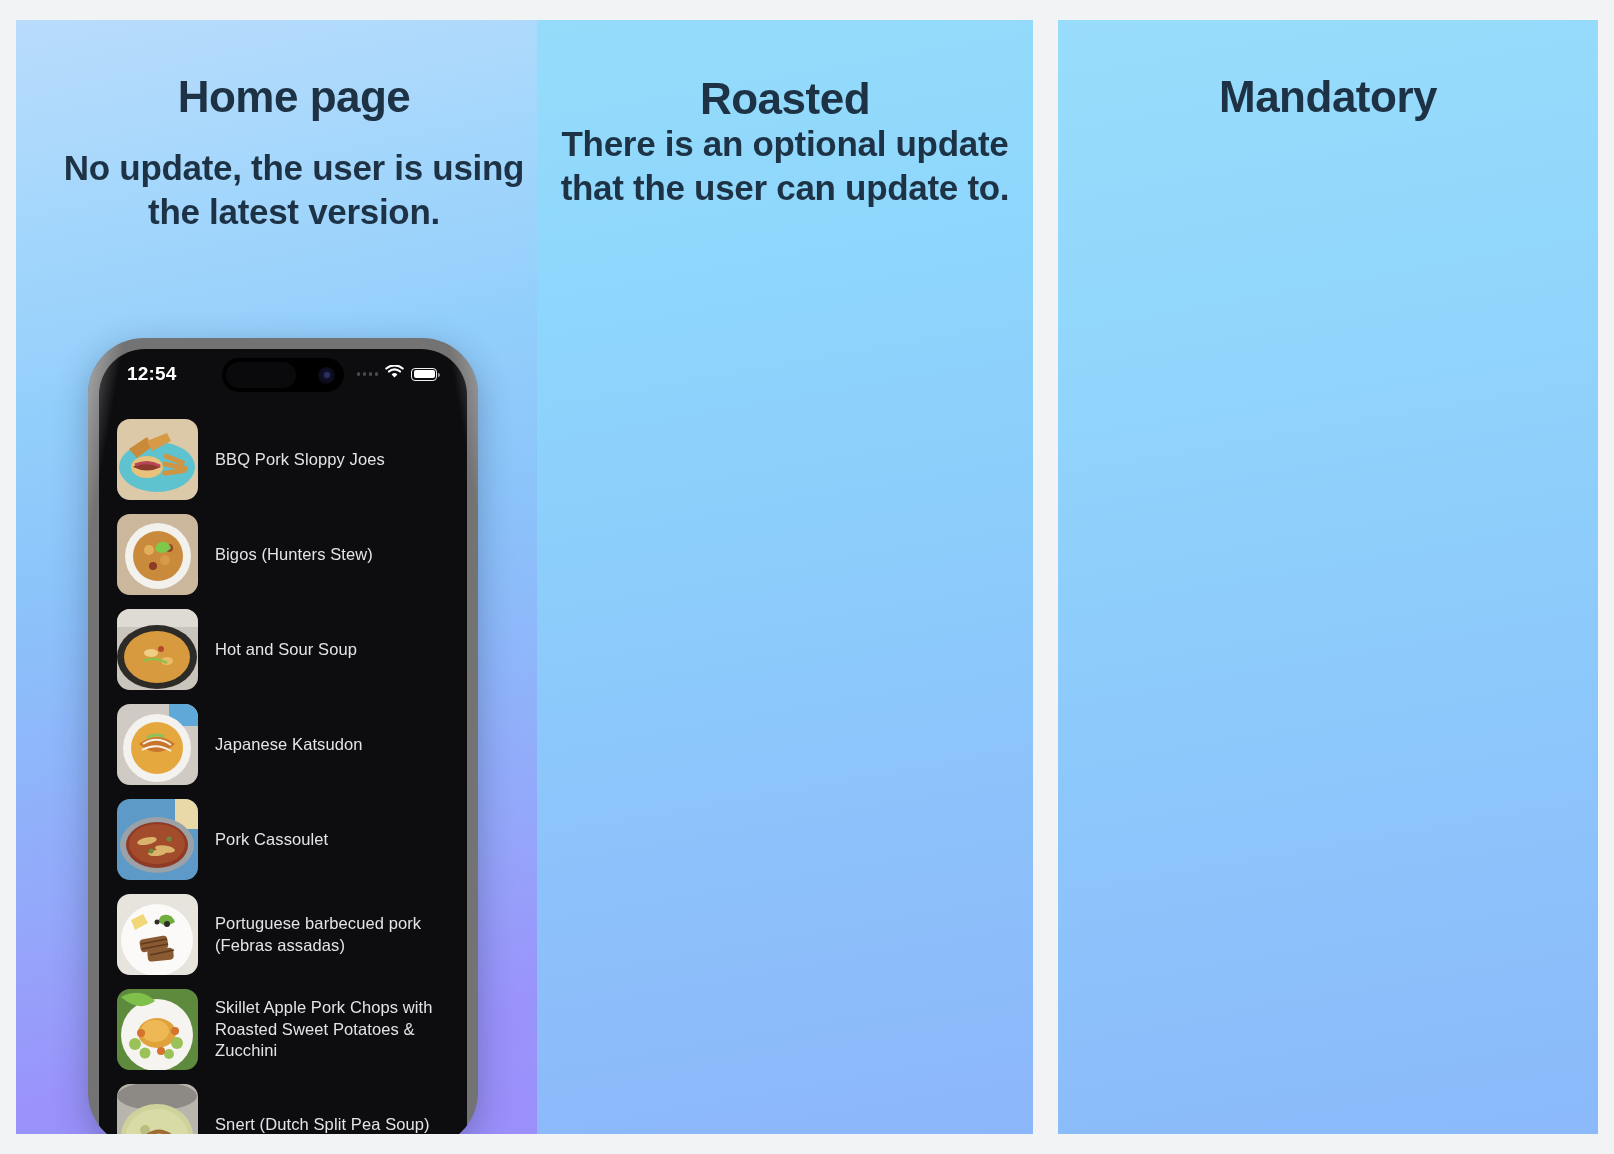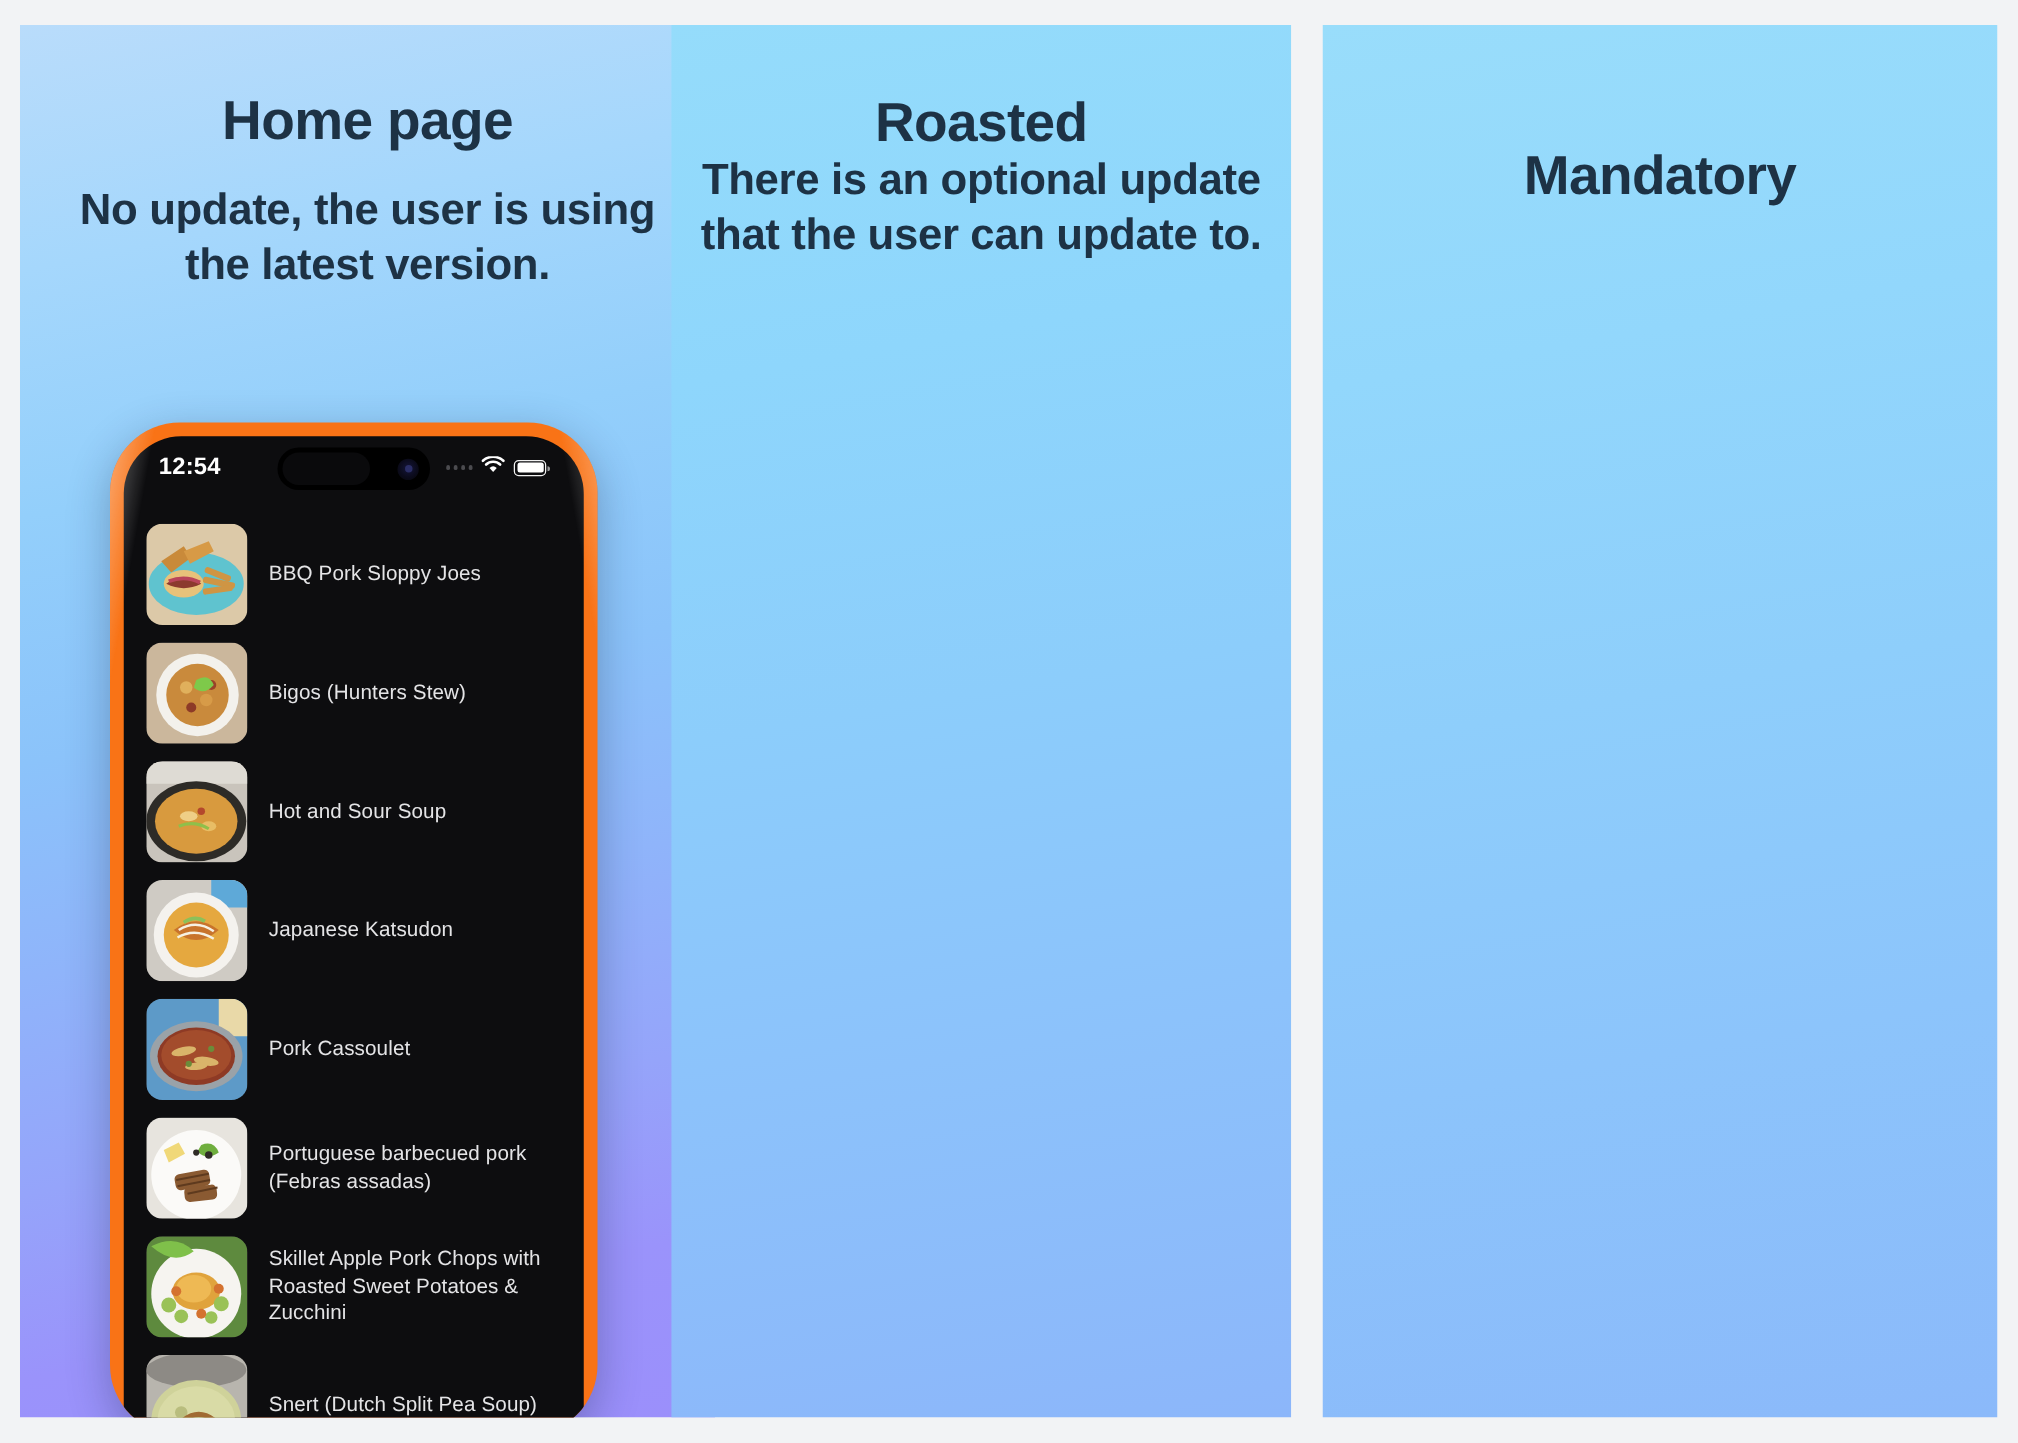--- a/index.html
+++ b/index.html
@@ -84,27 +84,27 @@
     color: #1d3245;
     font-weight: bold;
     font-size: 35px;
     line-height: 1.25;
     letter-spacing: -0.3px;
   }
   .panel-1 .panel-head { padding-top: 54px; }
   .panel-1 .panel-sub  { margin-top: 26px; }
   .panel-2 .panel-head { padding-top: 56px; }
   .panel-2 .panel-sub  { margin-top: 0; }
-  .panel-3 .panel-head { padding-top: 54px; margin-top: 44px; }
+  .panel-3 .panel-head { padding-top: 54px; }
 
   
   .phone {
     position: absolute;
     border-radius: 56px;
-    background: #f97316;
+    background: #737373;
     box-shadow: 0 10px 34px rgba(20,30,60,0.30);
     overflow: hidden;
   }
   .phone-frame-hi {
     position: absolute;
     inset: 0;
     border-radius: 56px;
     pointer-events: none;
     background:
       linear-gradient(100deg, rgba(255,255,255,0.40) 0%, rgba(255,255,255,0.0) 7%),

